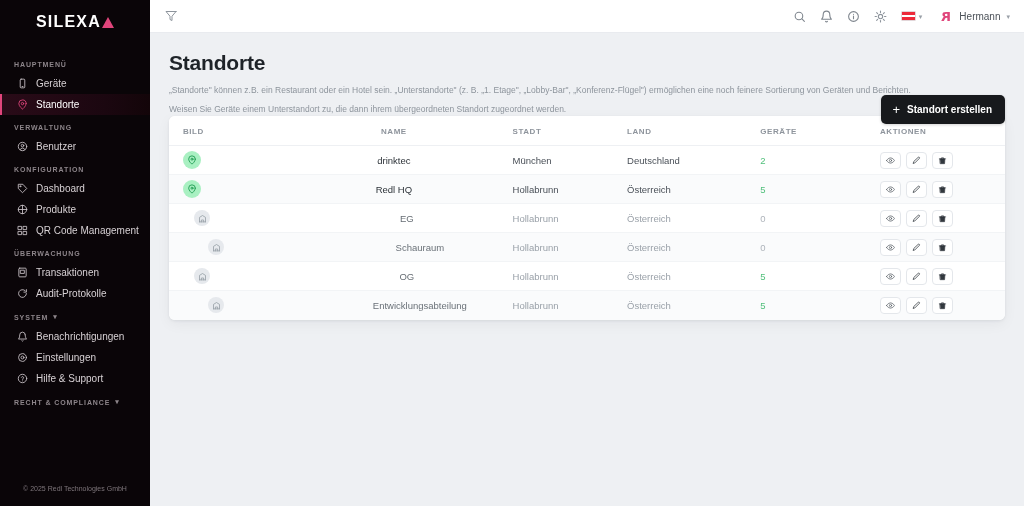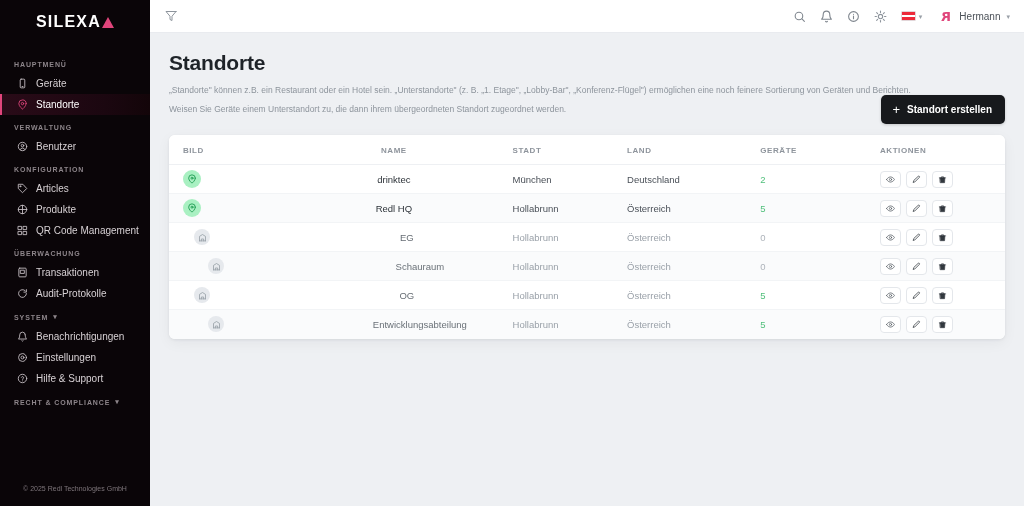--- a/index.html
+++ b/index.html
@@ -130,21 +130,20 @@
     border: none; border-radius: 5px;
     padding: 8px 13px 8px 11px;
     display: flex; align-items: center; gap: 7px;
     cursor: pointer;
     box-shadow: 0 1px 3px rgba(0,0,0,0.18);
   }
   .create-btn .plus { font-size: 13px; line-height: 1; font-weight: 400; }
 
   
   .card {
-    margin-top: 19px;
     background: #ffffff;
     border-radius: 6px;
     box-shadow: 0 1px 3px rgba(18,25,38,0.07), 0 4px 14px rgba(18,25,38,0.05);
     overflow: hidden;
   }
   table { width: 100%; border-collapse: collapse; }
   thead th {
     font-size: 8px; font-weight: 600; letter-spacing: 0.55px;
     color: #8e949c; text-align: left;
     padding: 11px 0 9px 0;
@@ -246,21 +245,21 @@
         <div class="nav-section">
           <span>KONFIGURATION</span>
         </div>
         <div class="nav-item">
           <span class="ico">
             <svg width="11" height="11" viewBox="0 0 24 24" fill="none" stroke="#c9c2c6" stroke-width="1.9" stroke-linecap="round" stroke-linejoin="round">
               <path d="M20.6 12.6 12 21.2 2.8 12V2.8H12z"></path>
               <circle cx="7.2" cy="7.2" r="1.2"></circle>
             </svg>
           </span>
-          <span>Articles</span>
+          <span>Dashboard</span>
         </div>
         <div class="nav-item">
           <span class="ico">
             <svg width="11" height="11" viewBox="0 0 24 24" fill="none" stroke="#c9c2c6" stroke-width="1.9" stroke-linecap="round" stroke-linejoin="round">
               <circle cx="12" cy="12" r="9.2"></circle>
               <path d="M12 2.8v18.4M2.8 12h18.4"></path>
             </svg>
           </span>
           <span>Produkte</span>
         </div>

